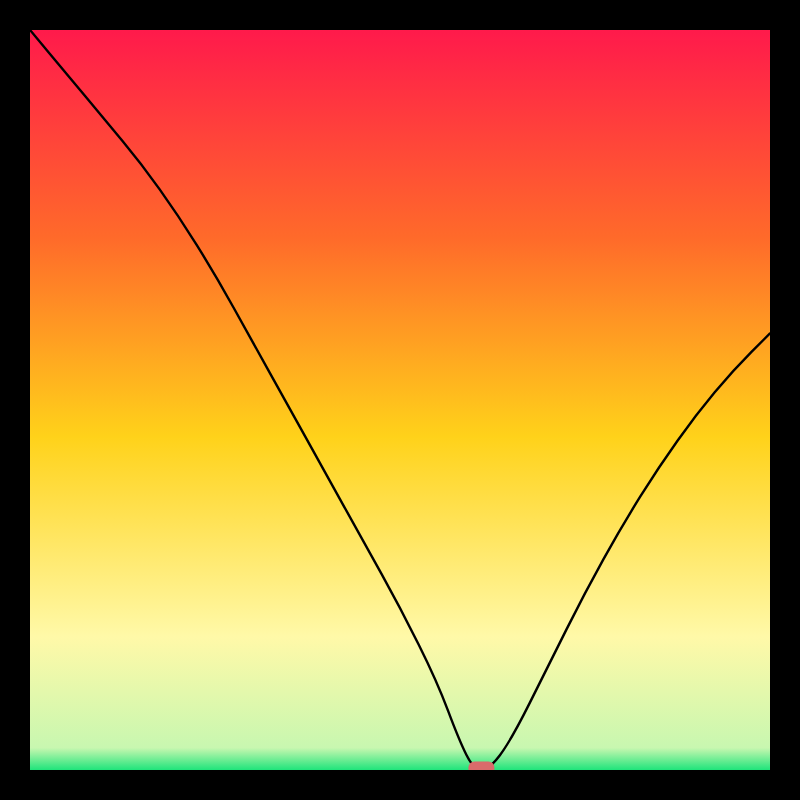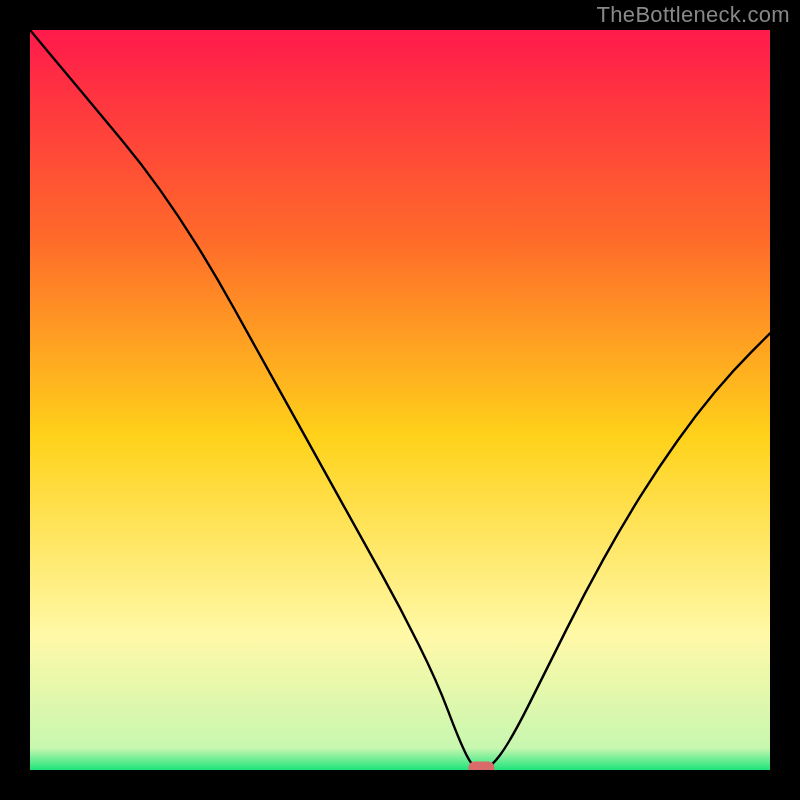--- a/index.html
+++ b/index.html
@@ -50,21 +50,20 @@
     stroke-width: 2.4;
     stroke-linecap: round;
     stroke-linejoin: round;
   }
 </style>
 </head>
 <body>
 
 <div class="frame">
 
-  <div class="watermark">TheBottleneck.com</div>
 
   <div class="plot-area">
     <svg id="chart-svg" width="740" height="740" viewBox="0 0 740 740">
       <defs>
         <linearGradient id="bg-grad" x1="0" y1="0" x2="0" y2="1">
           <stop id="g0" offset="0%" stop-color="#ff1a4b"></stop>
           <stop id="g1" offset="28%" stop-color="#ff6a2a"></stop>
           <stop id="g2" offset="55%" stop-color="#ffd21a"></stop>
           <stop id="g3" offset="82%" stop-color="#fff9a8"></stop>
           <stop id="g4" offset="97%" stop-color="#c8f7b0"></stop>

